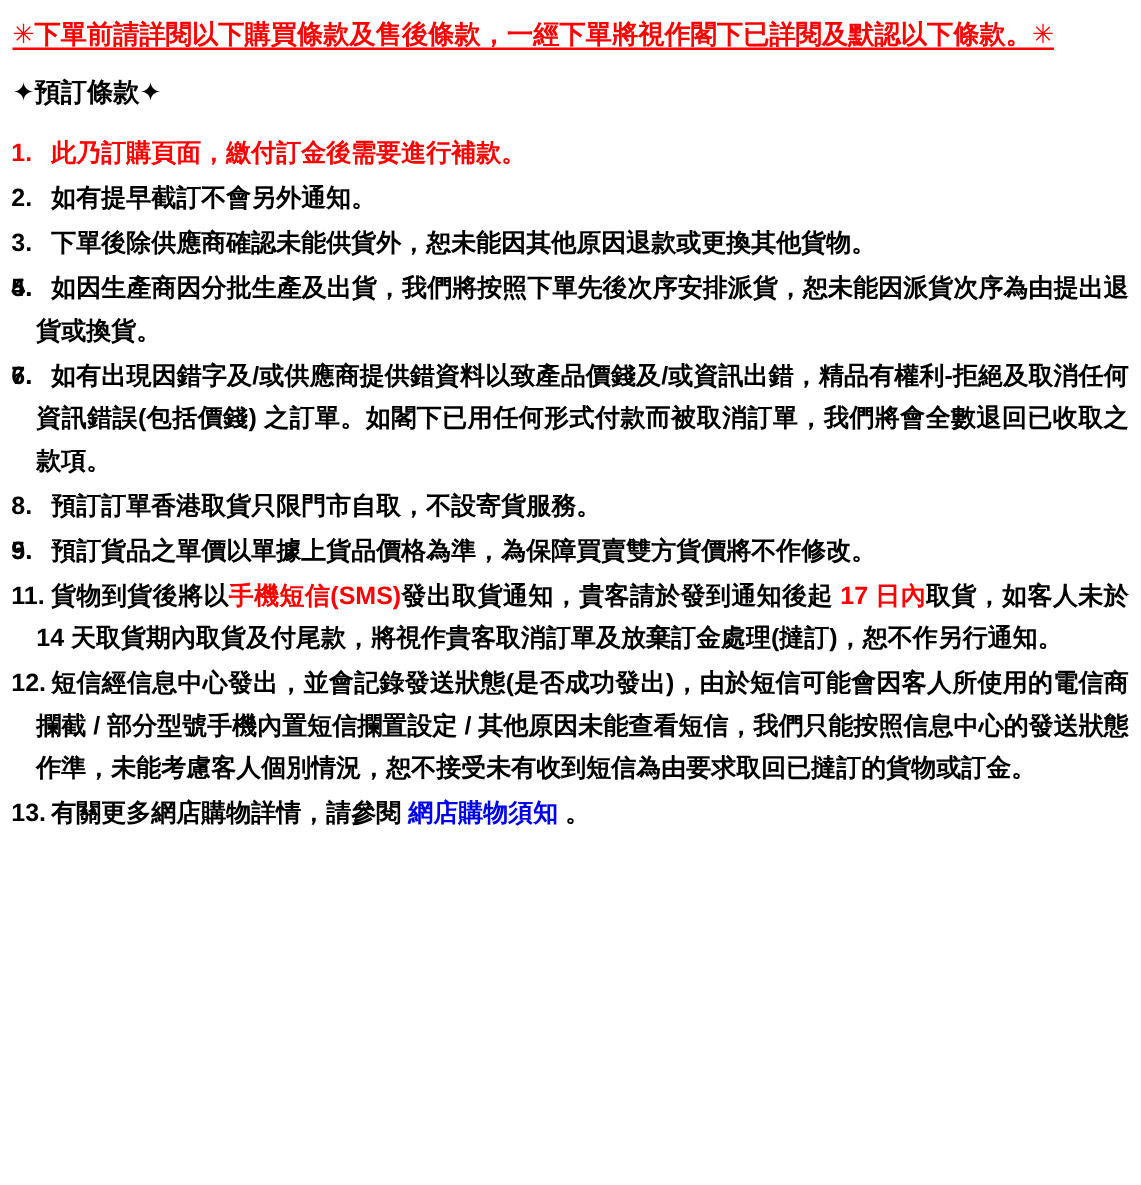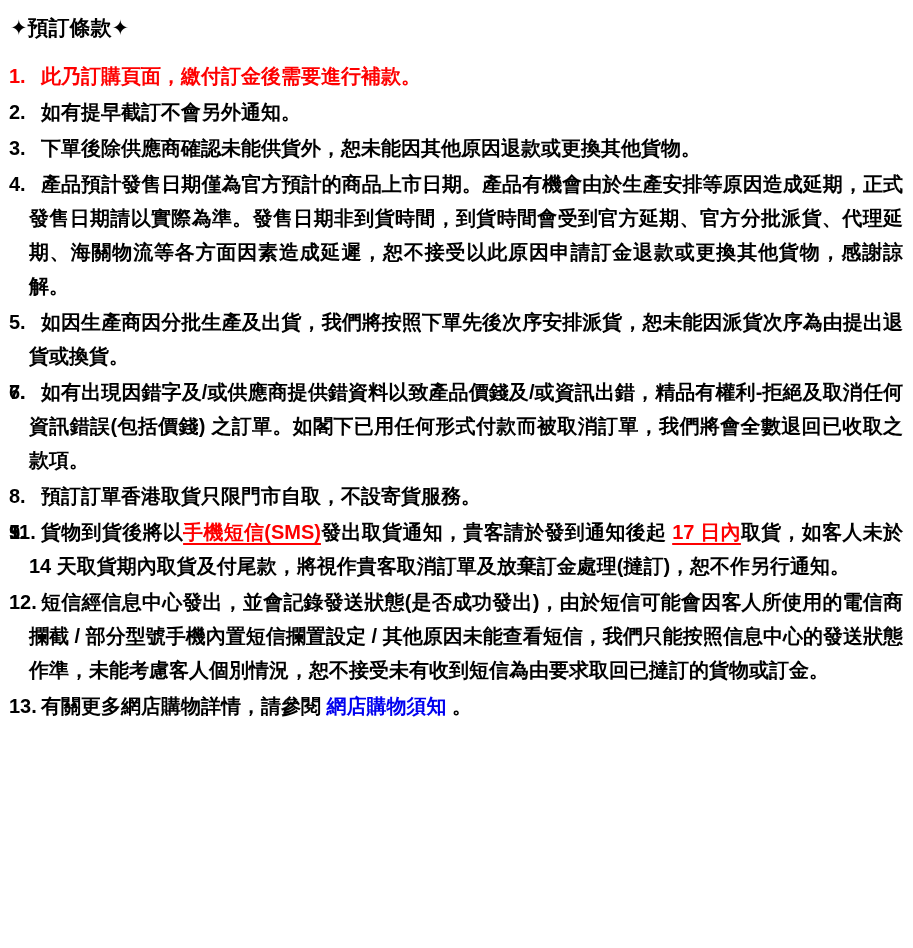--- a/index.html
+++ b/index.html
@@ -56,46 +56,46 @@
     top: 0;
     text-indent: 0;
     white-space: nowrap;
   }
   .term.red-item,
   .term.red-item .term-num {
     color: #fe0000;
   }
   .seg-red-underline {
     color: #fe0000;
-    text-decoration: underline;
     text-underline-offset: 4px;
   }
   .seg-link {
     color: #0000ee;
     text-underline-offset: 4px;
     cursor: pointer;
   }
 </style>
 </head>
 <body>
 
 <div class="page">
 
+  <div class="notice">✳下單前請詳閱以下購買條款及售後條款，一經下單將視作閣下已詳閱及默認以下條款。✳</div>
 
   <div class="section-heading">✦預訂條款✦</div>
 
   <div class="terms-list" id="terms-list">
       <div class="term red-item"><span class="term-num">1.</span><span>此乃訂購頁面，繳付訂金後需要進行補款。</span></div>
       <div class="term"><span class="term-num">2.</span><span>如有提早截訂不會另外通知。</span></div>
       <div class="term"><span class="term-num">3.</span><span>下單後除供應商確認未能供貨外，恕未能因其他原因退款或更換其他貨物。</span></div>
-      <div class="term"><span class="term-num">4.</span><span>產品預計發售日期僅為官方預計的商品上市日期。產品有機會由於生產安排等原因造成延期，正式發售日期請以實際為準。發售日期非到貨時間，到貨時間會受到官方延期、官方分批派貨、代理延期、海關物流等各方面因素造成延遲，恕不接受以此原因申請訂金退款或更換其他貨物，感謝諒解。</span></div>
+      <div class="term"><span class="term-num">4.</span></div>
       <div class="term"><span class="term-num">5.</span><span>如因生產商因分批生產及出貨，我們將按照下單先後次序安排派貨，恕未能因派貨次序為由提出退貨或換貨。</span></div>
       <div class="term"><span class="term-num">6.</span></div>
       <div class="term"><span class="term-num">7.</span><span>如有出現因錯字及/或供應商提供錯資料以致產品價錢及/或資訊出錯，精品有權利-拒絕及取消任何資訊錯誤(包括價錢) 之訂單。如閣下已用任何形式付款而被取消訂單，我們將會全數退回已收取之款項。</span></div>
       <div class="term"><span class="term-num">8.</span><span>預訂訂單香港取貨只限門市自取，不設寄貨服務。</span></div>
       <div class="term"><span class="term-num">9.</span></div>
-      <div class="term"><span class="term-num">5.</span></div>
+      <div class="term"><span class="term-num">5.</span><span>預訂貨品之單價以單據上貨品價格為準，為保障買賣雙方貨價將不作修改。</span></div>
       <div class="term"><span class="term-num">11.</span><span>貨物到貨後將以</span><span class="seg-red-underline">手機短信(SMS)</span><span>發出取貨通知，貴客請於發到通知後起 </span><span class="seg-red-underline">17 日內</span><span>取貨，如客人未於 14 天取貨期內取貨及付尾款，將視作貴客取消訂單及放棄訂金處理(撻訂)，恕不作另行通知。</span></div>
       <div class="term"><span class="term-num">12.</span><span>短信經信息中心發出，並會記錄發送狀態(是否成功發出)，由於短信可能會因客人所使用的電信商攔截 / 部分型號手機內置短信攔置設定 / 其他原因未能查看短信，我們只能按照信息中心的發送狀態作準，未能考慮客人個別情況，恕不接受未有收到短信為由要求取回已撻訂的貨物或訂金。</span></div>
       <div class="term"><span class="term-num">13.</span><span>有關更多網店購物詳情，請參閱 </span><a class="seg-link">網店購物須知</a><span> 。</span></div>
     </div>
 
 </div>
 
 </body></html>

